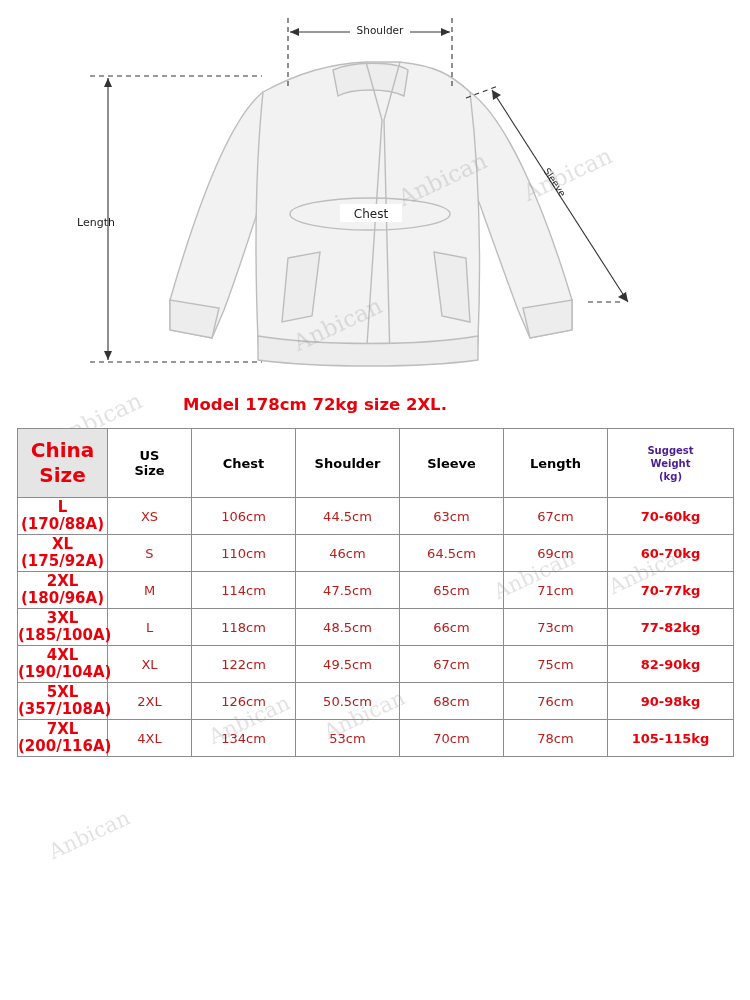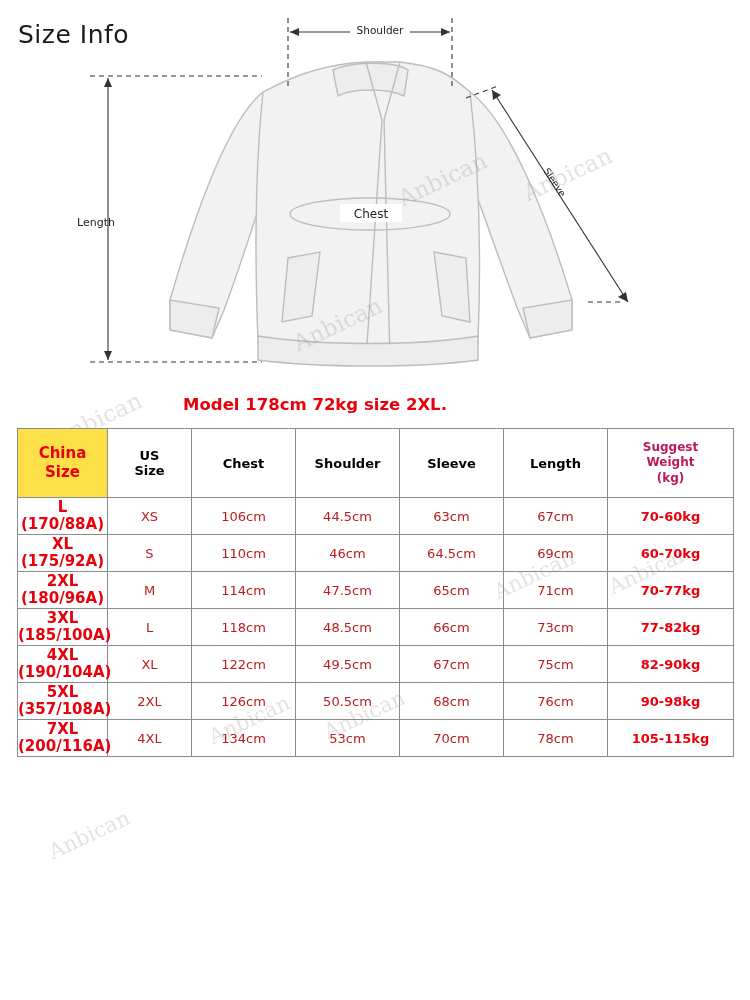--- a/index.html
+++ b/index.html
@@ -88,28 +88,28 @@
     font-size: 13px;
     font-family: "DejaVu Sans", sans-serif;
     padding: 0;
   }
   thead th {
     height: 68px;
     font-weight: bold;
     font-size: 14px;
   }
   thead th.china {
-    background: #fde047;
+    background: #e5e5e5;
     color: #e8000a;
-    font-size: 15px;
+    font-size: 20px;
     line-height: 1.25;
   }
   thead th.suggest {
-    color: #be185d;
-    font-size: 12px;
+    color: #4c1d95;
+    font-size: 10px;
     line-height: 1.3;
   }
   tbody td {
     height: 36px;
   }
   td.china-cell {
     color: #e8000a;
     font-weight: bold;
     line-height: 1.15;
   }
@@ -155,21 +155,20 @@
     margin-bottom: 21px;
     line-height: 1.2;
   }
   .note.red { color: #e8000a; }
 </style>
 </head>
 <body>
 
 <div class="page">
 
-  <div class="title">Size Info</div>
 
   <div class="illustration">
     <svg width="750" height="390" viewBox="0 0 750 390" xmlns="http://www.w3.org/2000/svg">
       <g stroke="#bdbdbd" stroke-width="1.4" fill="#f2f2f2">
 
         <path d="M263,92 C228,120 196,210 170,300 L170,330 L212,338 L224,310 C250,240 268,175 282,140 Z"></path>
 
         <path d="M470,92 C508,120 545,210 572,300 L572,330 L530,338 L518,310 C492,240 470,175 456,140 Z"></path>
 
         <path d="M263,92 C300,72 330,64 366,62 L400,62 C436,66 450,74 470,92 C478,160 482,240 478,340 C478,352 474,358 462,360 C420,366 320,366 272,360 C262,358 258,352 258,340 C254,240 256,160 263,92 Z"></path>

